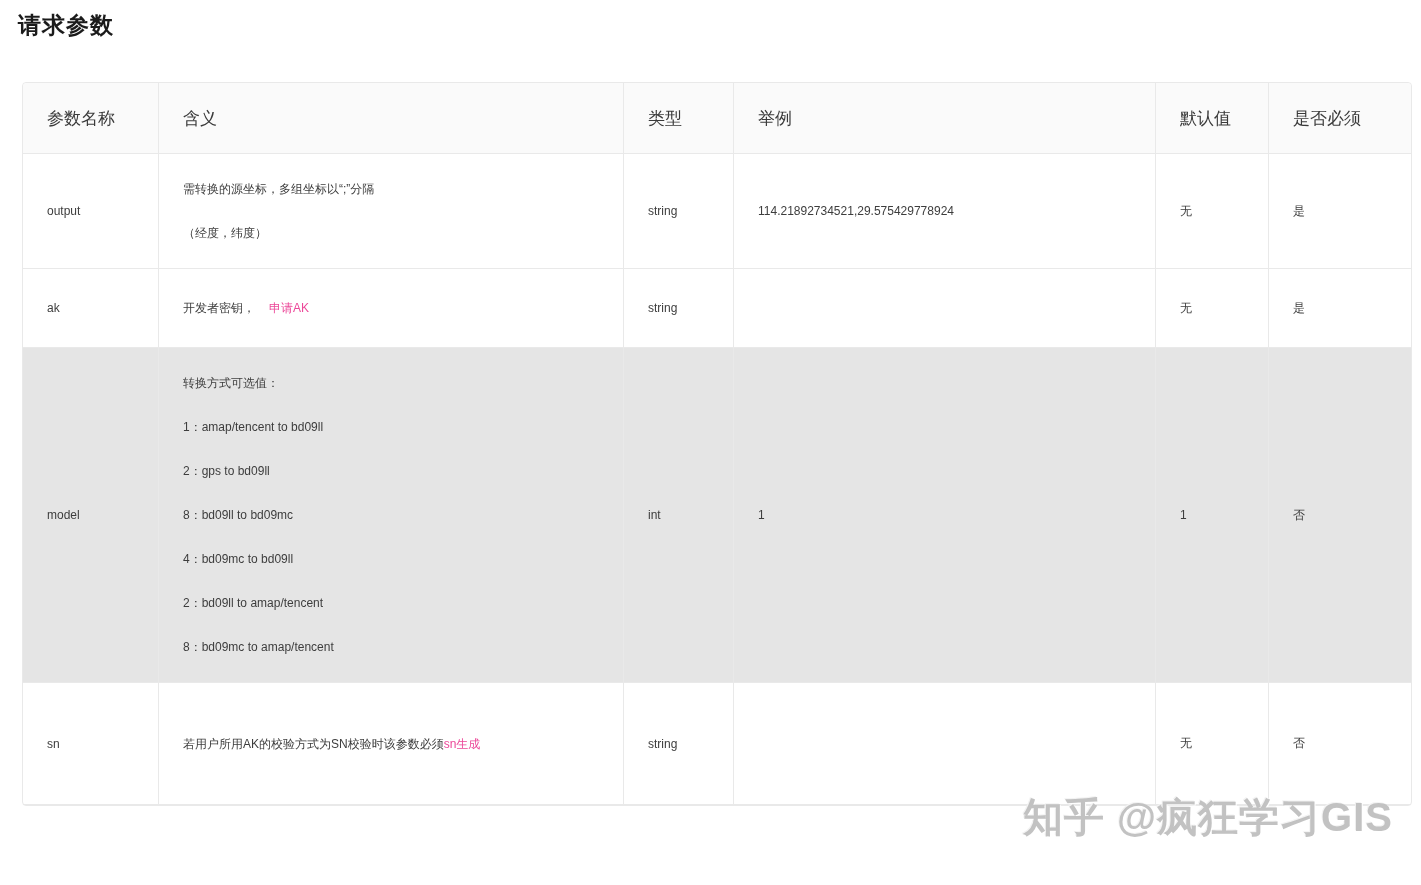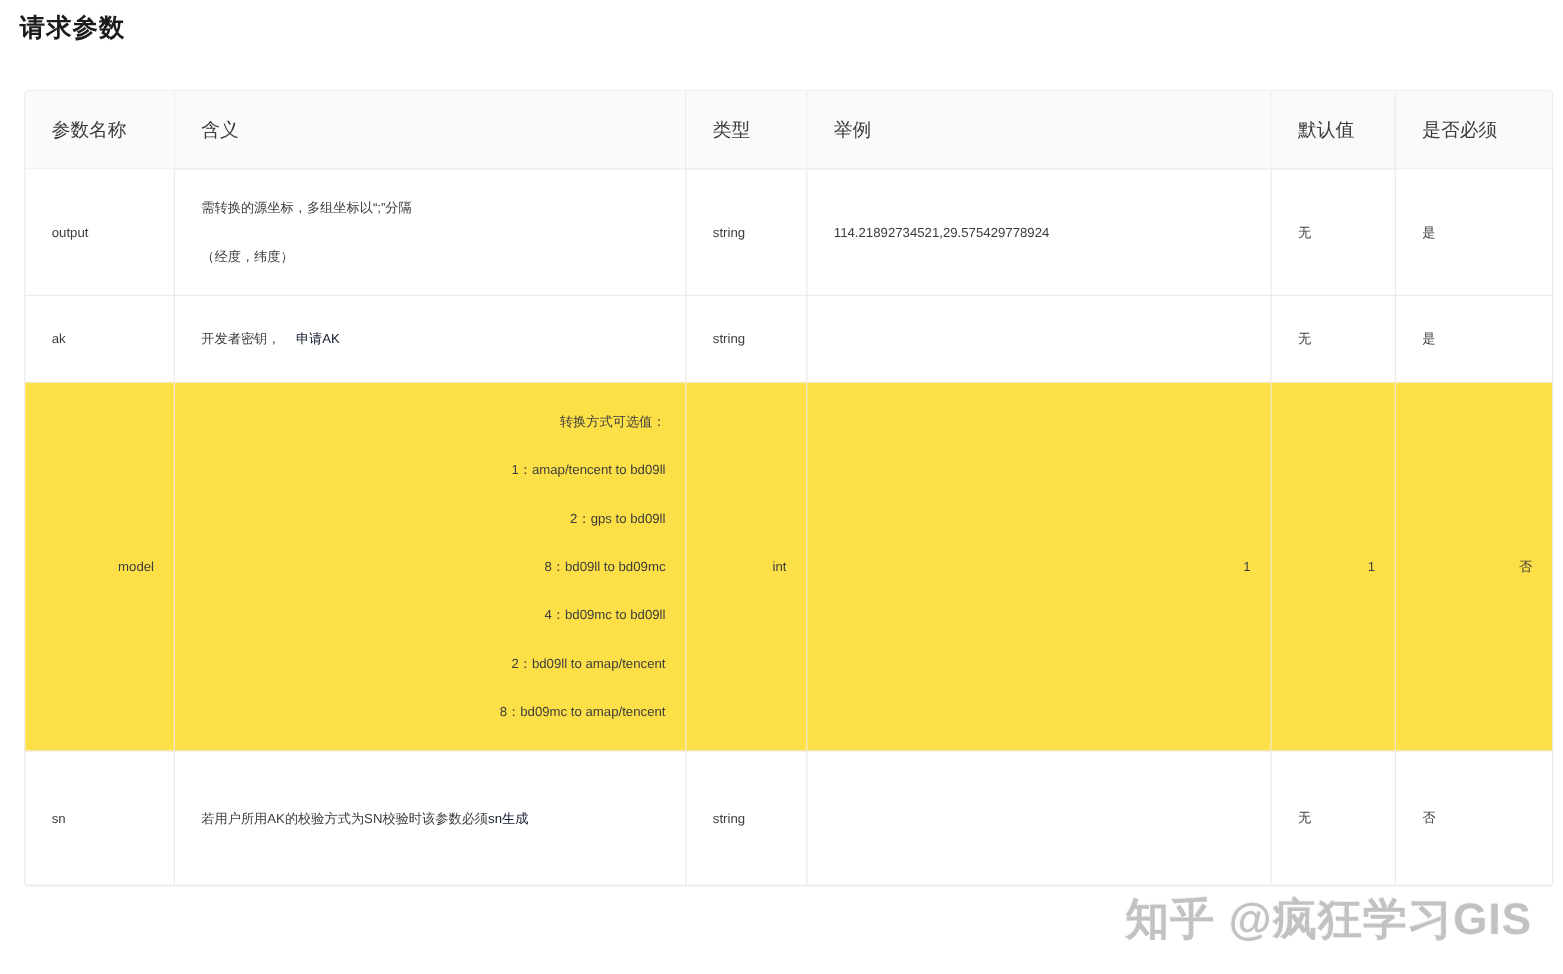--- a/index.html
+++ b/index.html
@@ -58,33 +58,33 @@
   }
   thead th:first-child { border-top-left-radius: 4px; }
   thead th:last-child { border-top-right-radius: 4px; }
   tr.r-output td:first-child { border-bottom-left-radius: 4px; }
   tr.r-output td:last-child { border-bottom-right-radius: 4px; }
   tr.r-coords { height: 115px; }
   tr.r-ak     { height: 79px;  }
   tr.r-model  { height: 335px; }
   tr.r-sn     { height: 122px; }
   tr.r-output { height: 68px;  }
-  tr.r-model td { background: #fde047; text-align: right; }
+  tr.r-model td { background: #e5e5e5; }
   .mcell { line-height: 44px; }
   .mline { line-height: 44px; white-space: nowrap; }
   a.doc-link {
-    color: #0f172a;
+    color: #ec4899;
     text-decoration: none;
     cursor: pointer;
     text-align: center;
   }
   a.ak-link { margin-left: 14px; }
   .watermark {
     position: absolute;
-    top: 812px;
+    top: 793px;
     right: 28px;
     font-size: 40px;
     font-weight: 700;
     line-height: 48px;
     color: rgba(186, 186, 186, 0.88);
     text-shadow: 1px 1px 0 #ffffff, -1px -1px 0 #f3f3f3;
     letter-spacing: 1px;
     pointer-events: none;
     white-space: nowrap;
   }

